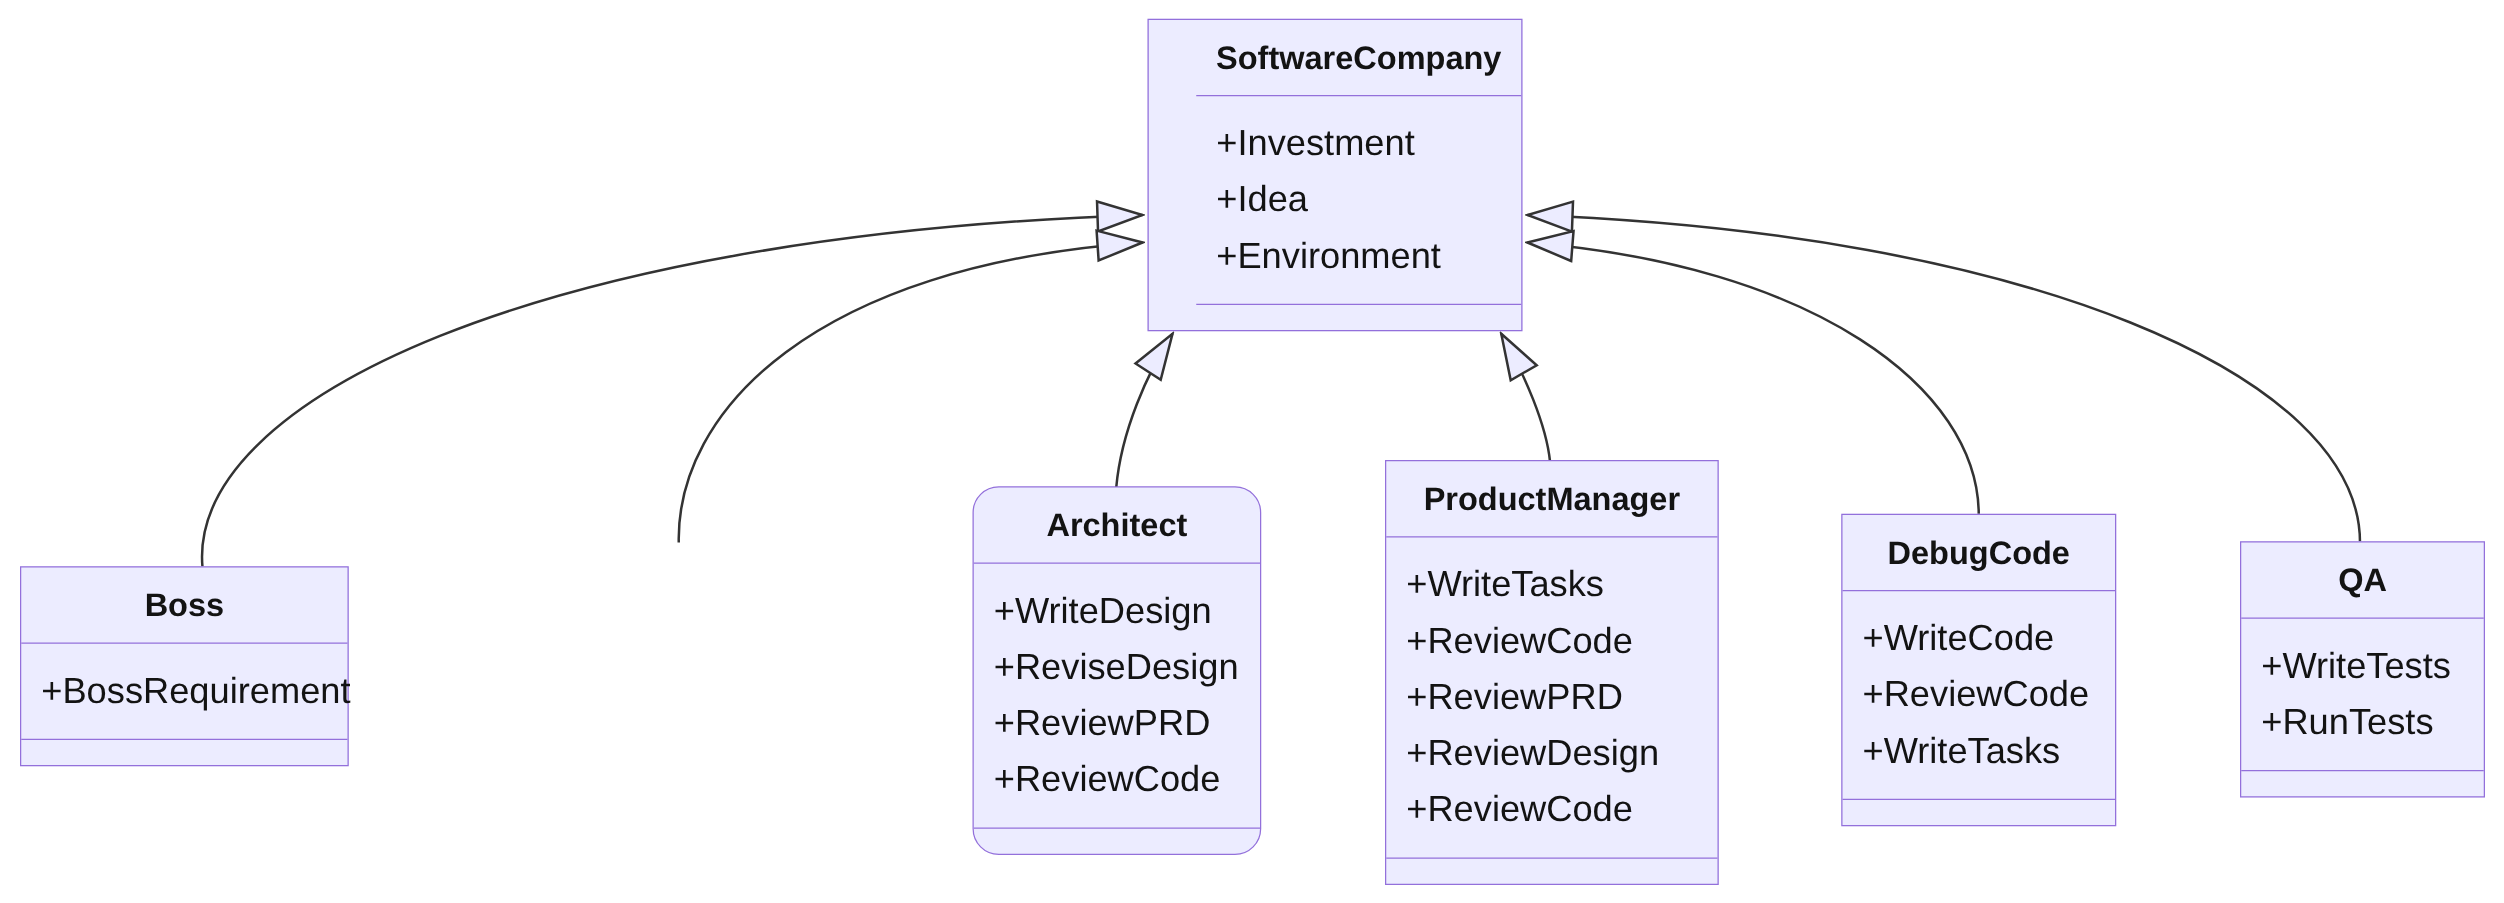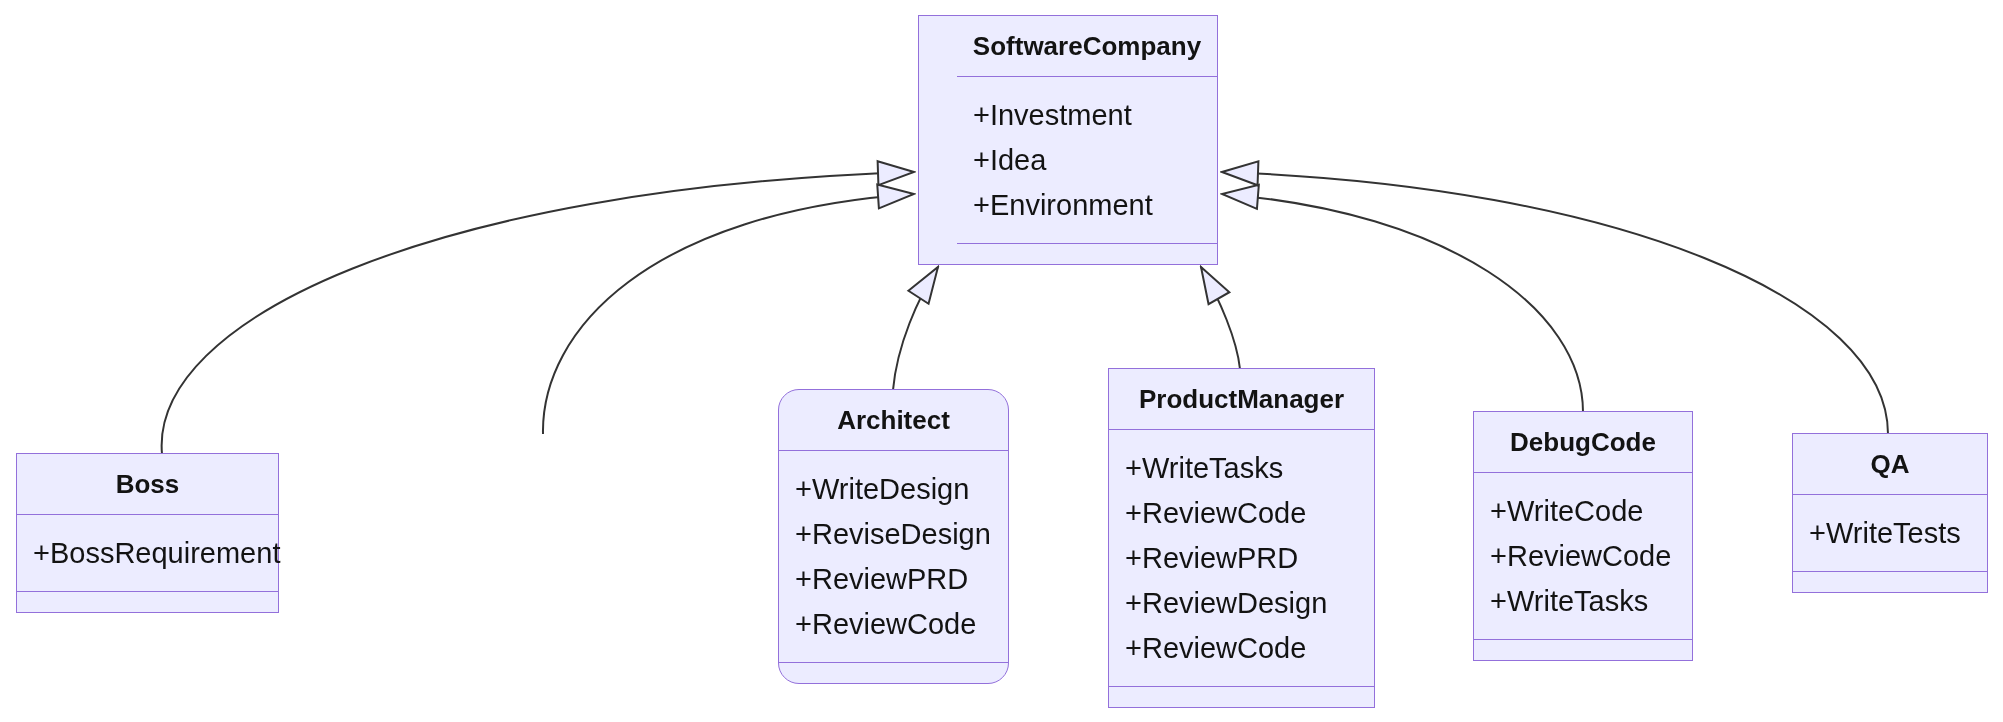--- a/index.html
+++ b/index.html
@@ -128,17 +128,18 @@
         <div>+ReviewCode</div>
         <div>+WriteTasks</div>
       </div>
     <div class="uml-methods"></div>
   </div>
 
   <div class="uml-class pos-qa">
     <div class="uml-title">QA</div>
     <div class="uml-attrs">
         <div>+WriteTests</div>
+        <div>+RunTests</div>
       </div>
     <div class="uml-methods"></div>
   </div>
 
 </div>
 
 </body></html>

